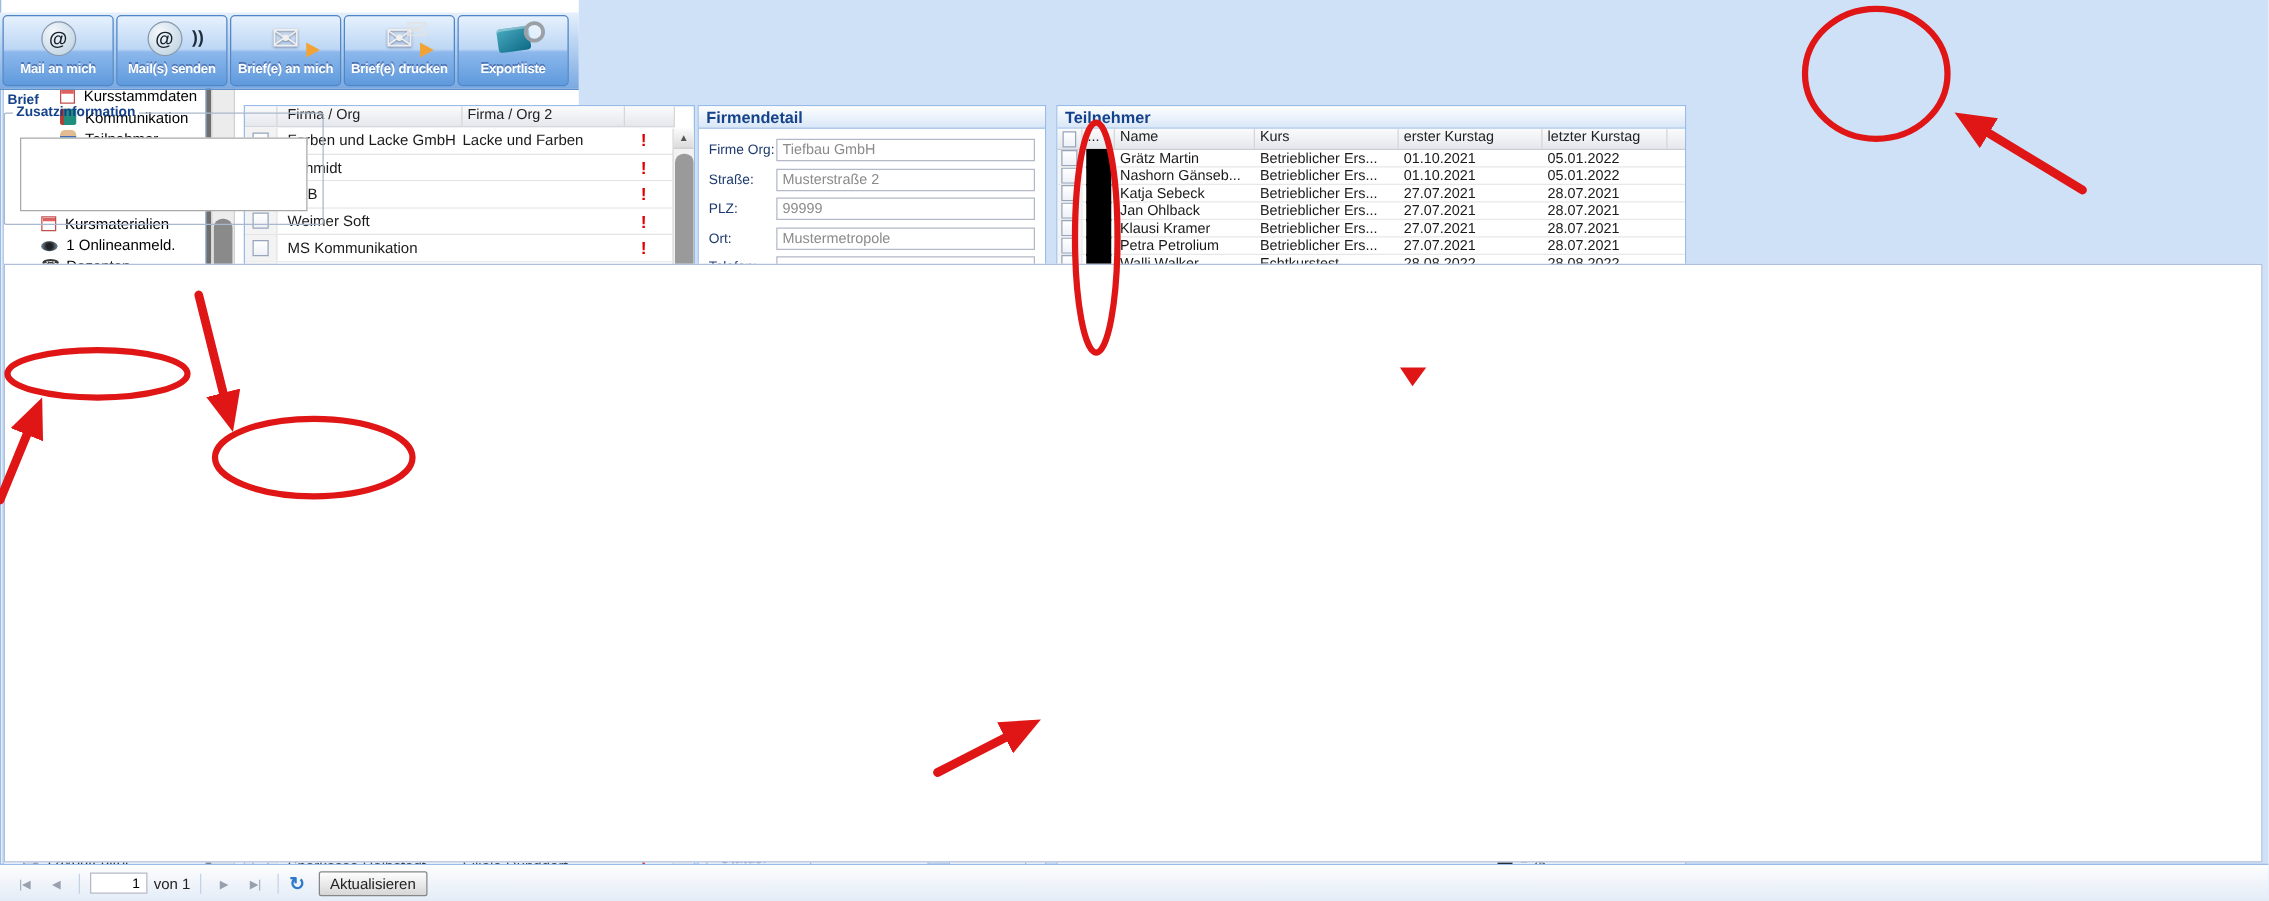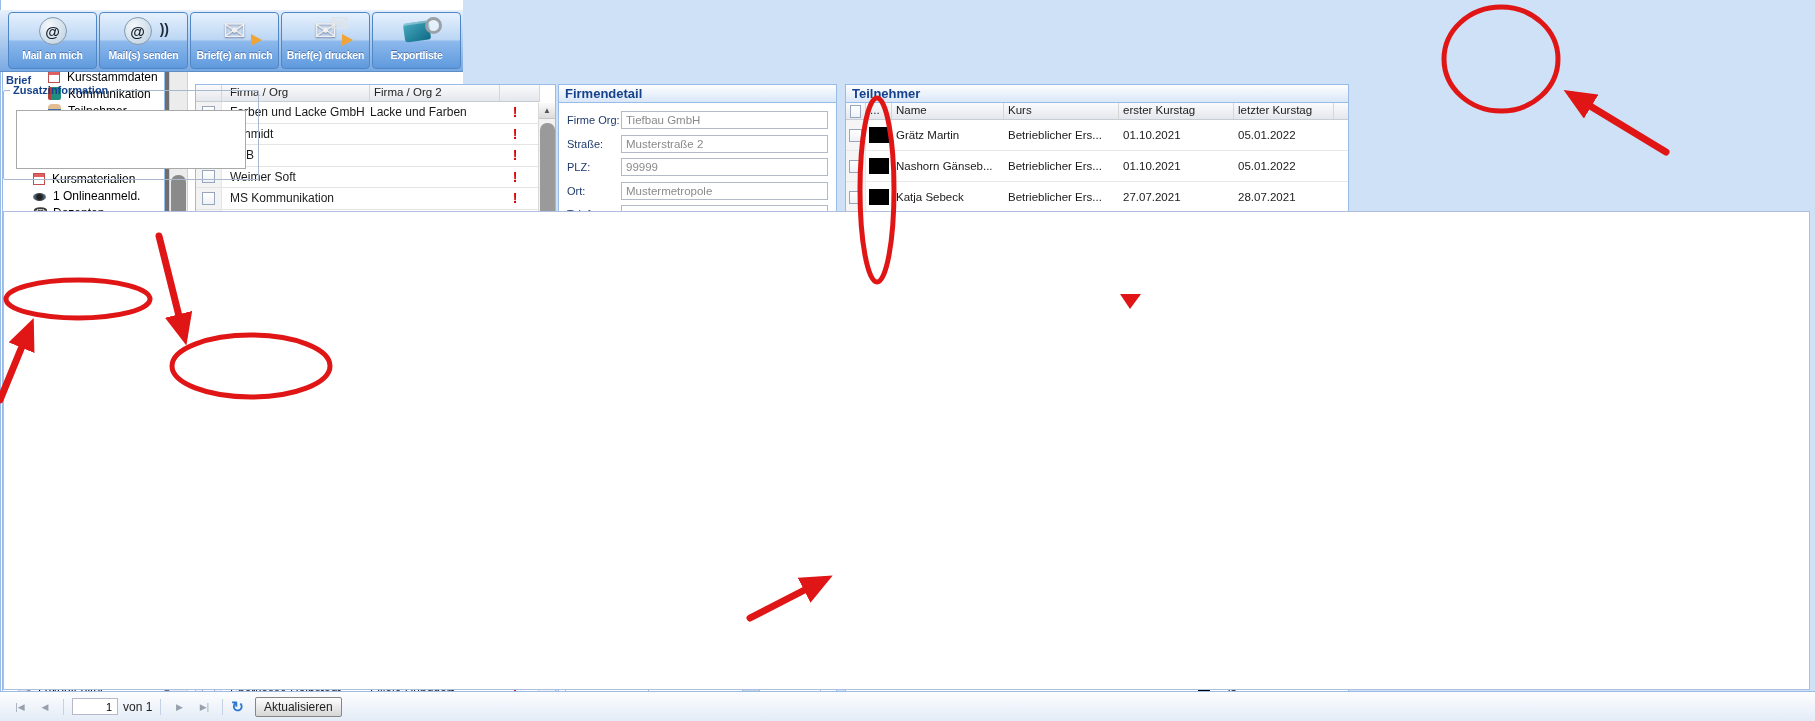--- a/index.html
+++ b/index.html
@@ -107,21 +107,21 @@
   .albl { width:72px; font-size:12px; color:#1d3a6e; }
   .combo { display:flex; width:112px; height:19px; border:1px solid #aab4c4; background:#fff; }
   .combo-val { flex:1; font-size:11.5px; color:#8a8a8a; padding:2px 4px; }
   .combo-btn { width:17px; background:linear-gradient(#e8f0fa,#b9cce4); border-left:1px solid #9fb2ca; display:flex; align-items:center; justify-content:center; }
   .combo-btn::after { content:""; border-left:4px solid transparent; border-right:4px solid transparent; border-top:5px solid #3c6ba5; }
 
   
   #teiln { left:845px; top:84px; width:504px; height:637px; overflow:hidden; }
   .t-cb { width:20px; display:flex; align-items:center; justify-content:center; }
   .t-dots { width:26px; } .t-name { width:112px; } .t-kurs { width:115px; } .t-first { width:115px; } .t-last { width:100px; } .t-fill { flex:1; border-right:none !important; }
-  .trow { display:flex; height:31px; align-items:center; border-bottom:1px solid #e8e8e8; font-size:11.5px; }
+  .trow { display:flex; height:14px; align-items:center; border-bottom:1px solid #e8e8e8; font-size:11.5px; }
   .trow .t-cb { height:100%; background:#f5f5f5; border-right:1px solid #e9e9e9; }
   .trow .chip { display:block; width:20px; height:16px; margin:0 3px; }
   .trow span { white-space:nowrap; overflow:hidden; }
   .trow .t-name,.trow .t-kurs,.trow .t-first,.trow .t-last { padding:0 4px; }
 
   
   #briefe { position:absolute; left:3px; top:444px; width:270px; font-size:12px; }
   .bhead { display:flex; height:20px; font-size:11.5px; border:1px solid #c9c9c9; border-left:none; }
   .bh-bereich { width:130px; background:#d6e5f7; padding:2px 6px; border-right:1px solid #bcc8d8; }
   .bh-bereich::after { content:"\25B4"; color:#7a9cc6; margin-left:4px; }
@@ -138,21 +138,21 @@
   .lg-title { font-size:11.5px; font-weight:bold; color:#152a4a; margin-bottom:2px; }
   .kt-item { padding-left:12px; line-height:14.5px; white-space:nowrap; }
   .kt-item::before { content:"\2022"; margin-right:4px; color:#333; }
   .sf-wrap { margin-top:6px; }
   .sf-item { display:flex; align-items:center; gap:6px; padding-left:14px; height:16.5px; }
   .sf-chip { width:12px; height:12px; flex:none; }
 
   
   #right { left:1352px; top:0; width:463px; height:721px; background:#fff; border-left:1px solid #99bbe8; }
   #mtb { position:absolute; left:0; top:10px; width:463px; height:62px; background:linear-gradient(#e6f0fc,#79a9e2);
-         display:flex; gap:2px; padding:2px; border-bottom:1px solid #5f8fc8;justify-content:flex-end; }
+         display:flex; gap:2px; padding:2px; border-bottom:1px solid #5f8fc8; }
   .mbtn { width:89px; height:57px; border:1px solid #4f86c6; border-radius:4px; cursor:pointer;
           background:linear-gradient(#e6f1fd 0%,#bcd6f4 48%,#8cb8ec 52%,#5f9add 100%);
           display:flex; flex-direction:column; align-items:center; }
   .mlbl { color:#fff; font-weight:bold; font-size:10.5px; letter-spacing:-0.2px; text-shadow:0 -1px 0 rgba(0,0,60,.35); white-space:nowrap; }
   .ic-wrap { height:36px; width:100%; display:flex; align-items:center; justify-content:center; position:relative; }
   .mi-mail-self::before,.mi-mails-send::before { content:"@"; display:flex; align-items:center; justify-content:center;
       width:26px; height:26px; border-radius:50%; background:radial-gradient(circle at 35% 30%,#f4f8fc,#b9cede);
       border:1px solid #8699ad; color:#15202c; font-weight:bold; font-size:15px; }
   .mi-mails-send::before { margin-right:12px; }
   .mi-mails-send::after { content:"))"; position:absolute; right:18px; top:8px; color:#1d2a38; font-weight:bold; font-size:14px; }

